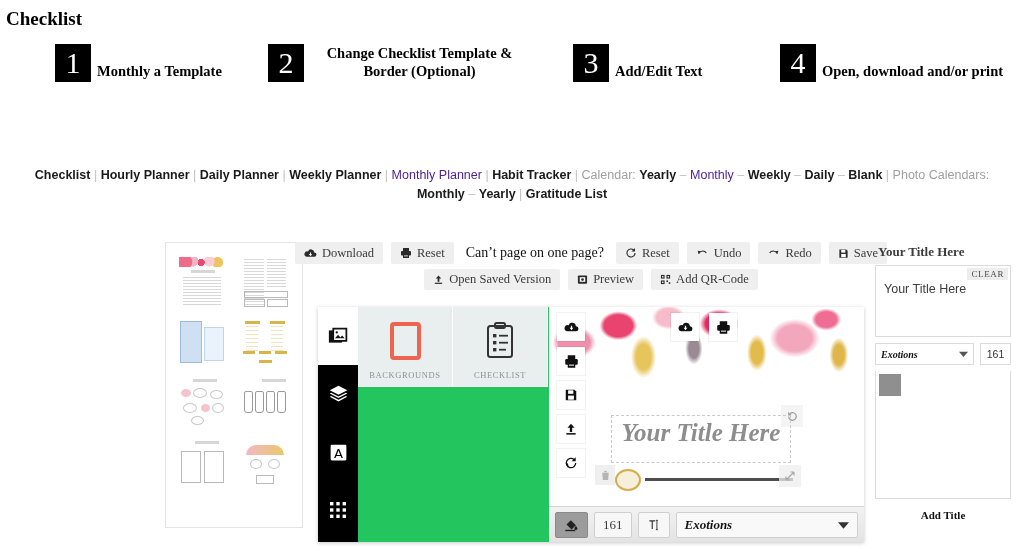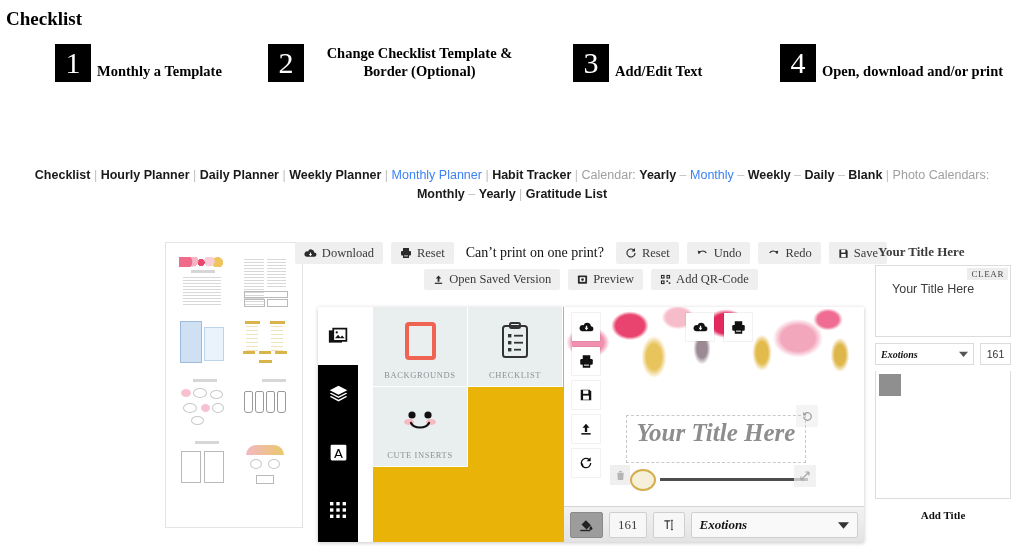--- a/index.html
+++ b/index.html
@@ -34,21 +34,21 @@
   .step-label.two { text-align:center; width:215px; margin-left:8px; }
 
   
   #nav-links {
     margin-top:60px; text-align:center;
     font-family:"Liberation Sans", sans-serif;
     font-size:12.5px; line-height:19px; color:#1a1a1a;
     padding:0 20px;
   }
   #nav-links .lnk { color:#1a1a1a; font-weight:bold; cursor:pointer; }
-  #nav-links .lnk.muted { color:#3b82f6; font-weight:normal; }
+  #nav-links .lnk.muted { color:#4c1d95; font-weight:normal; }
   #nav-links .sep { color:#c0c0c0; font-weight:normal; }
   #nav-links .lbl { color:#a0a0a0; font-weight:normal; }
 
   
   #editor { position:relative; margin-top:38px; height:300px; }
 
   
   #template-panel {
     position:absolute; left:165px; top:0; width:138px; height:286px;
     border:1px solid #e4e4e4; background:#fff; overflow:hidden;
@@ -101,23 +101,22 @@
   #vnav {
     width:40px; background:#000; flex:none;
     display:flex; flex-direction:column; align-items:center;
   }
   .vnav-btn {
     width:40px; height:58px; display:flex; align-items:center; justify-content:center;
     color:#fff; cursor:pointer;
   }
   .vnav-btn.active { background:#fff; color:#111; }
   #category-pane {
-    width:191px; flex:none; background:#eab308; display:flex; flex-wrap:wrap;
+    width:191px; flex:none; background:#22c55e; display:flex; flex-wrap:wrap;
     align-content:flex-start;
-    margin-left:15px;
   }
   .cat-tile {
     width:95px; height:80px; background:#e9eeef; position:relative;
     border-right:1px solid #fff; border-bottom:1px solid #fff;
     display:flex; flex-direction:column; align-items:center; justify-content:center;
     cursor:pointer;
   }
   .cat-label {
     position:absolute; bottom:6px; left:0; right:0; text-align:center;
     font-family:"Liberation Serif", serif; font-size:8.5px;
@@ -221,21 +220,21 @@
   }
 
   
   #right-panel { position:absolute; left:875px; top:0; width:136px; }
   #rp-title {
     font-family:"Liberation Serif", serif; font-weight:bold;
     font-size:13px; color:#3c3c3c; padding:2px 2px 5px 3px;
   }
   #rp-textarea {
     position:relative; height:72px; border:1px solid #dcdcdc; background:#fff;
-    padding:16px 8px 4px 16px;
+    padding:16px 8px 4px 8px;
   }
   #rp-clear {
     position:absolute; right:2px; top:2px; background:#ededed;
     font-family:"Liberation Serif", serif; font-size:9px; letter-spacing:.6px;
     color:#4a4a4a; padding:1px 4px; cursor:pointer;
   }
   #rp-value {
     font-family:"Liberation Sans", sans-serif; font-size:12.5px; color:#3c3c3c;
   }
   #rp-controls { display:flex; gap:6px; margin-top:6px; }
@@ -382,21 +381,21 @@
         <span>
             <svg width="12" height="12" viewBox="0 0 24 24">
               <rect x="6" y="2" width="12" height="6" fill="#2b2b2b"></rect>
               <rect x="2" y="8" width="20" height="9" rx="2" fill="#2b2b2b"></rect>
               <rect x="6" y="15" width="12" height="7" fill="#2b2b2b"></rect>
               <rect x="8" y="17" width="8" height="1.6" fill="#fff"></rect>
             </svg>
           </span>
         <span>Reset</span>
       </div>
-      <div class="tb-note">Can’t print on one print?</div>
+      <div class="tb-note">Can’t page on one page?</div>
       <div class="tb-btn">
         <span>
             <svg width="12" height="12" viewBox="0 0 24 24">
               <path fill="none" stroke="#2b2b2b" stroke-width="2.2" d="M20 12a8 8 0 1 1-2.6-5.9"></path>
               <path fill="#2b2b2b" d="M20 2v7h-7z"></path>
             </svg>
           </span>
         <span>Reset</span>
       </div>
       <div class="tb-btn">
@@ -537,32 +536,20 @@
               </g>
               <g stroke="#333" stroke-width="1.8">
                 <line x1="14" y1="13.7" x2="23" y2="13.7"></line>
                 <line x1="14" y1="20.7" x2="23" y2="20.7"></line>
                 <line x1="14" y1="27.7" x2="21" y2="27.7"></line>
               </g>
             </svg>
           </span>
         <span class="cat-label">CHECKLIST</span>
       </div>
-      <div class="cat-tile">
-        <span class="cat-icon">
-            <svg width="40" height="30" viewBox="0 0 40 30">
-              <ellipse cx="9" cy="16" rx="5" ry="3" fill="#f6b9c0"></ellipse>
-              <ellipse cx="31" cy="16" rx="5" ry="3" fill="#f6b9c0"></ellipse>
-              <circle cx="12" cy="9" r="3.6" fill="#111"></circle>
-              <circle cx="28" cy="9" r="3.6" fill="#111"></circle>
-              <path d="M11 17c3 6 15 6 18 0" fill="none" stroke="#111" stroke-width="2.2" stroke-linecap="round"></path>
-            </svg>
-          </span>
-        <span class="cat-label">CUTE INSERTS</span>
-      </div>
     </div>
 
     <div id="canvas-wrap">
       <div id="canvas-floral"></div>
 
       <div class="float-btn" style="left:8px;top:6px;">
         <svg width="15" height="13" viewBox="0 0 24 20">
             <path fill="#111" d="M19 8a6 6 0 0 0-11.6-1.8A4.6 4.6 0 0 0 4.6 16H19a4 4 0 0 0 0-8z"></path>
             <path fill="#fff" d="M11 7h2v3.2h2l-3 4-3-4h2z"></path>
           </svg>

